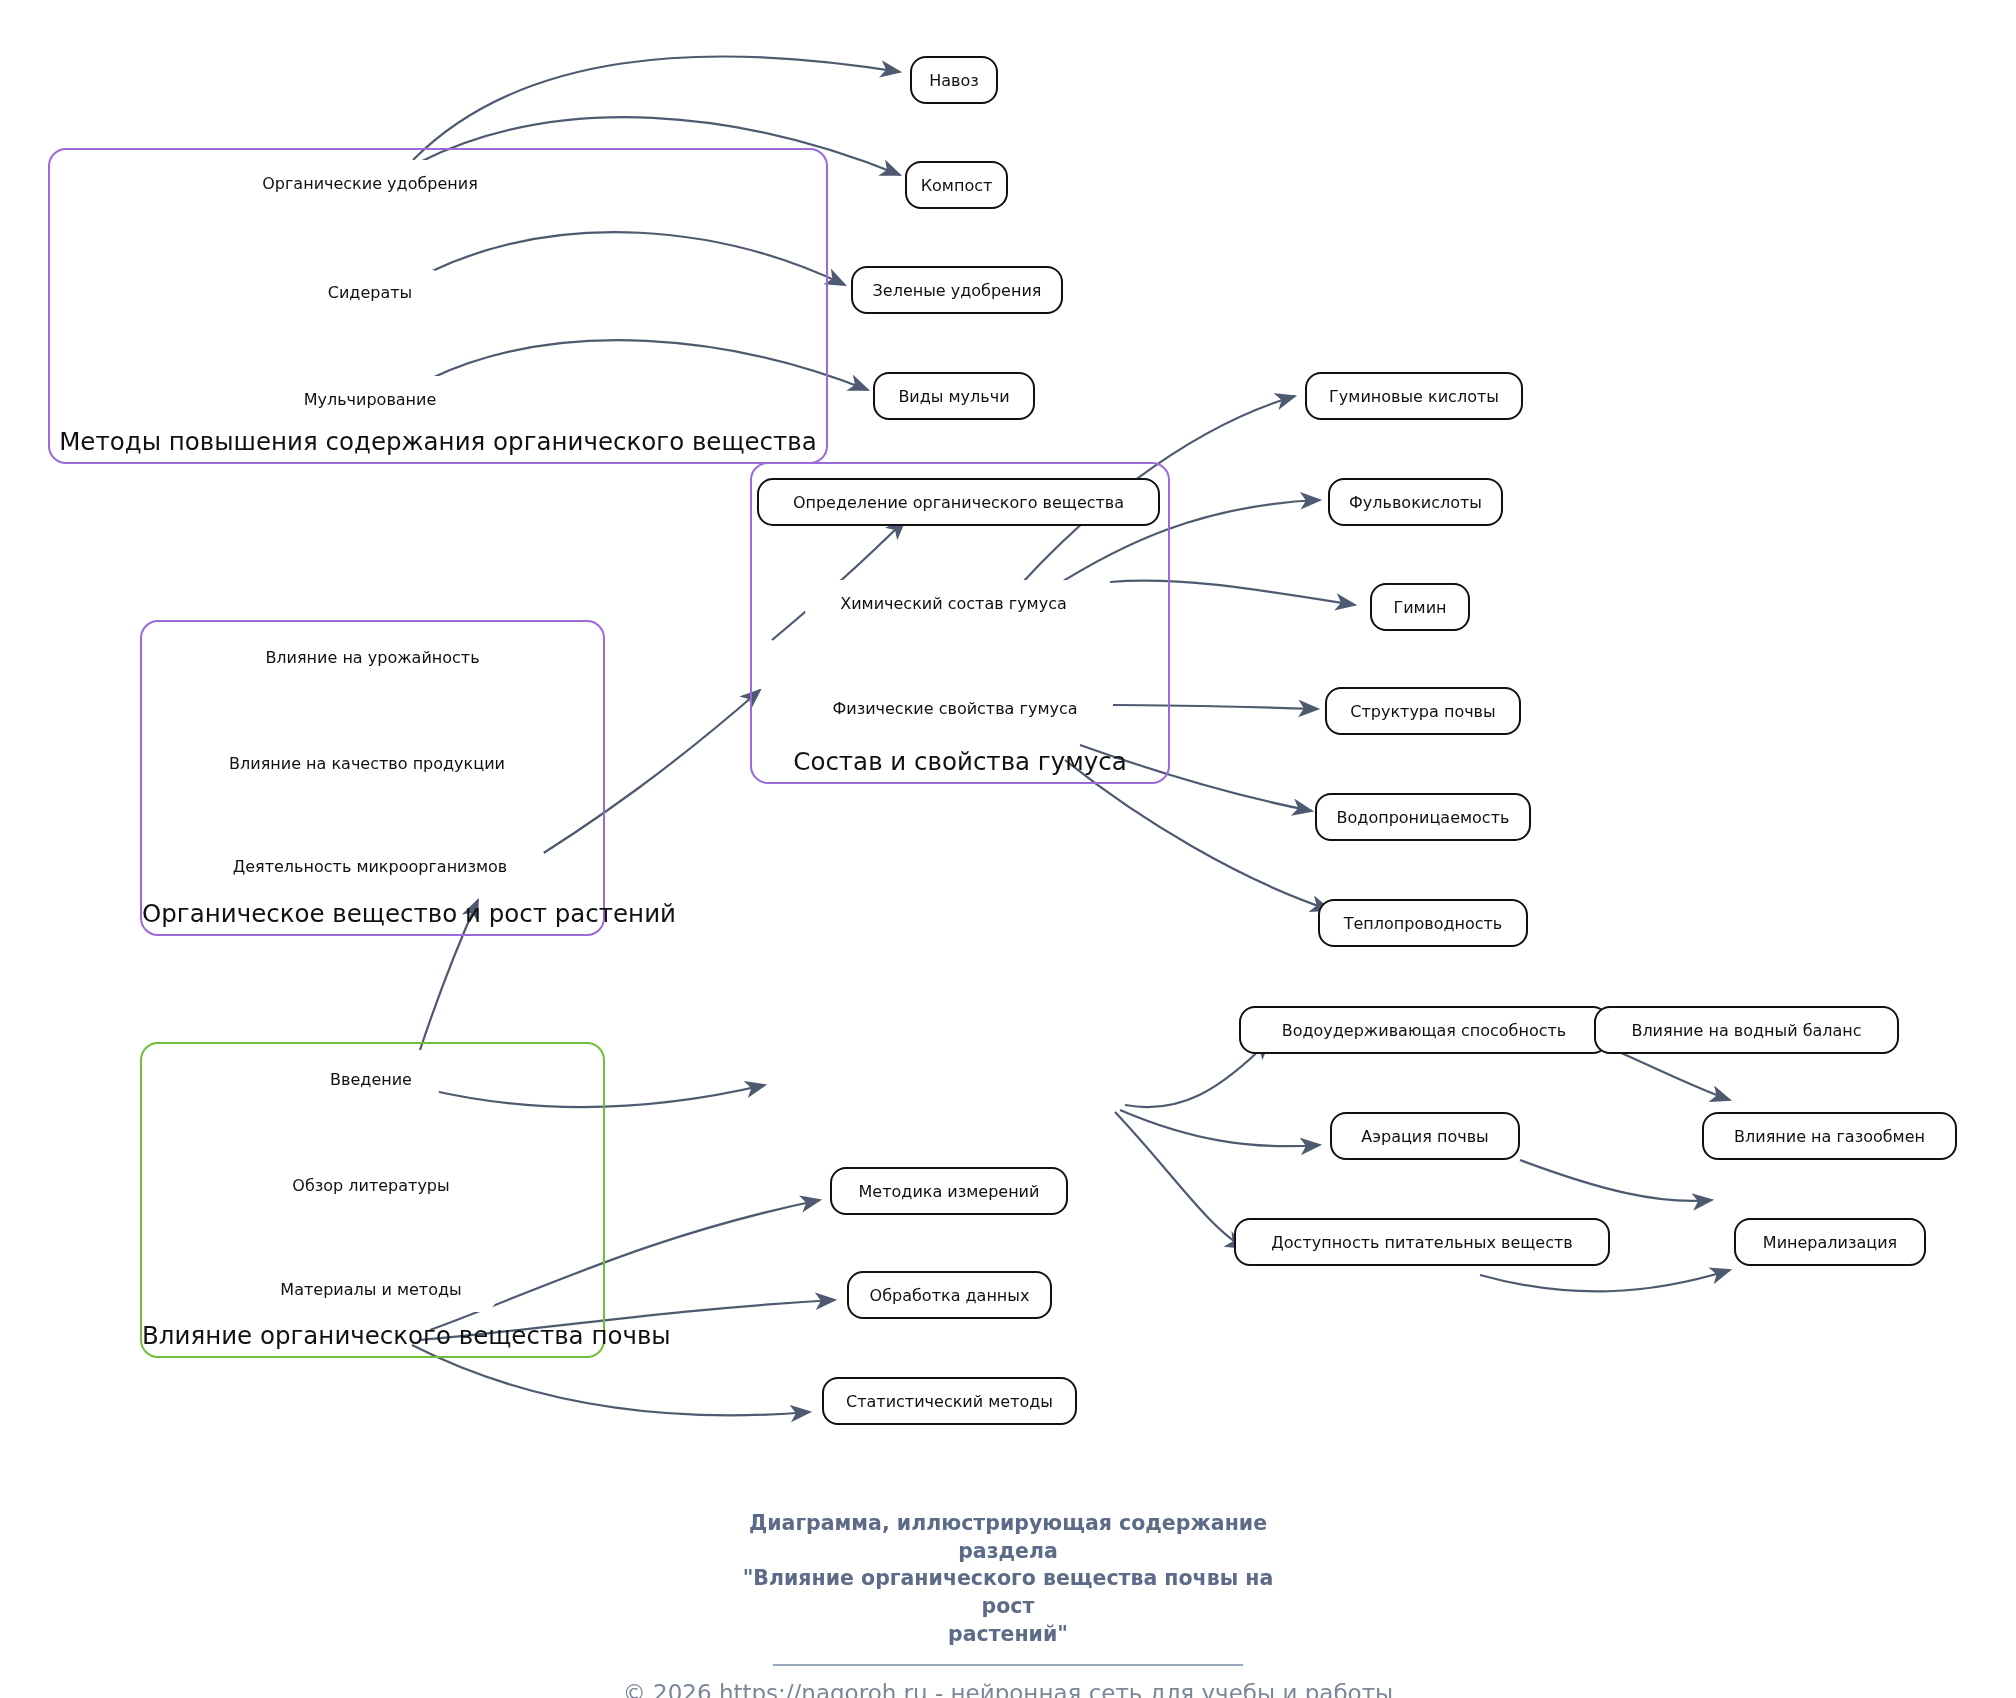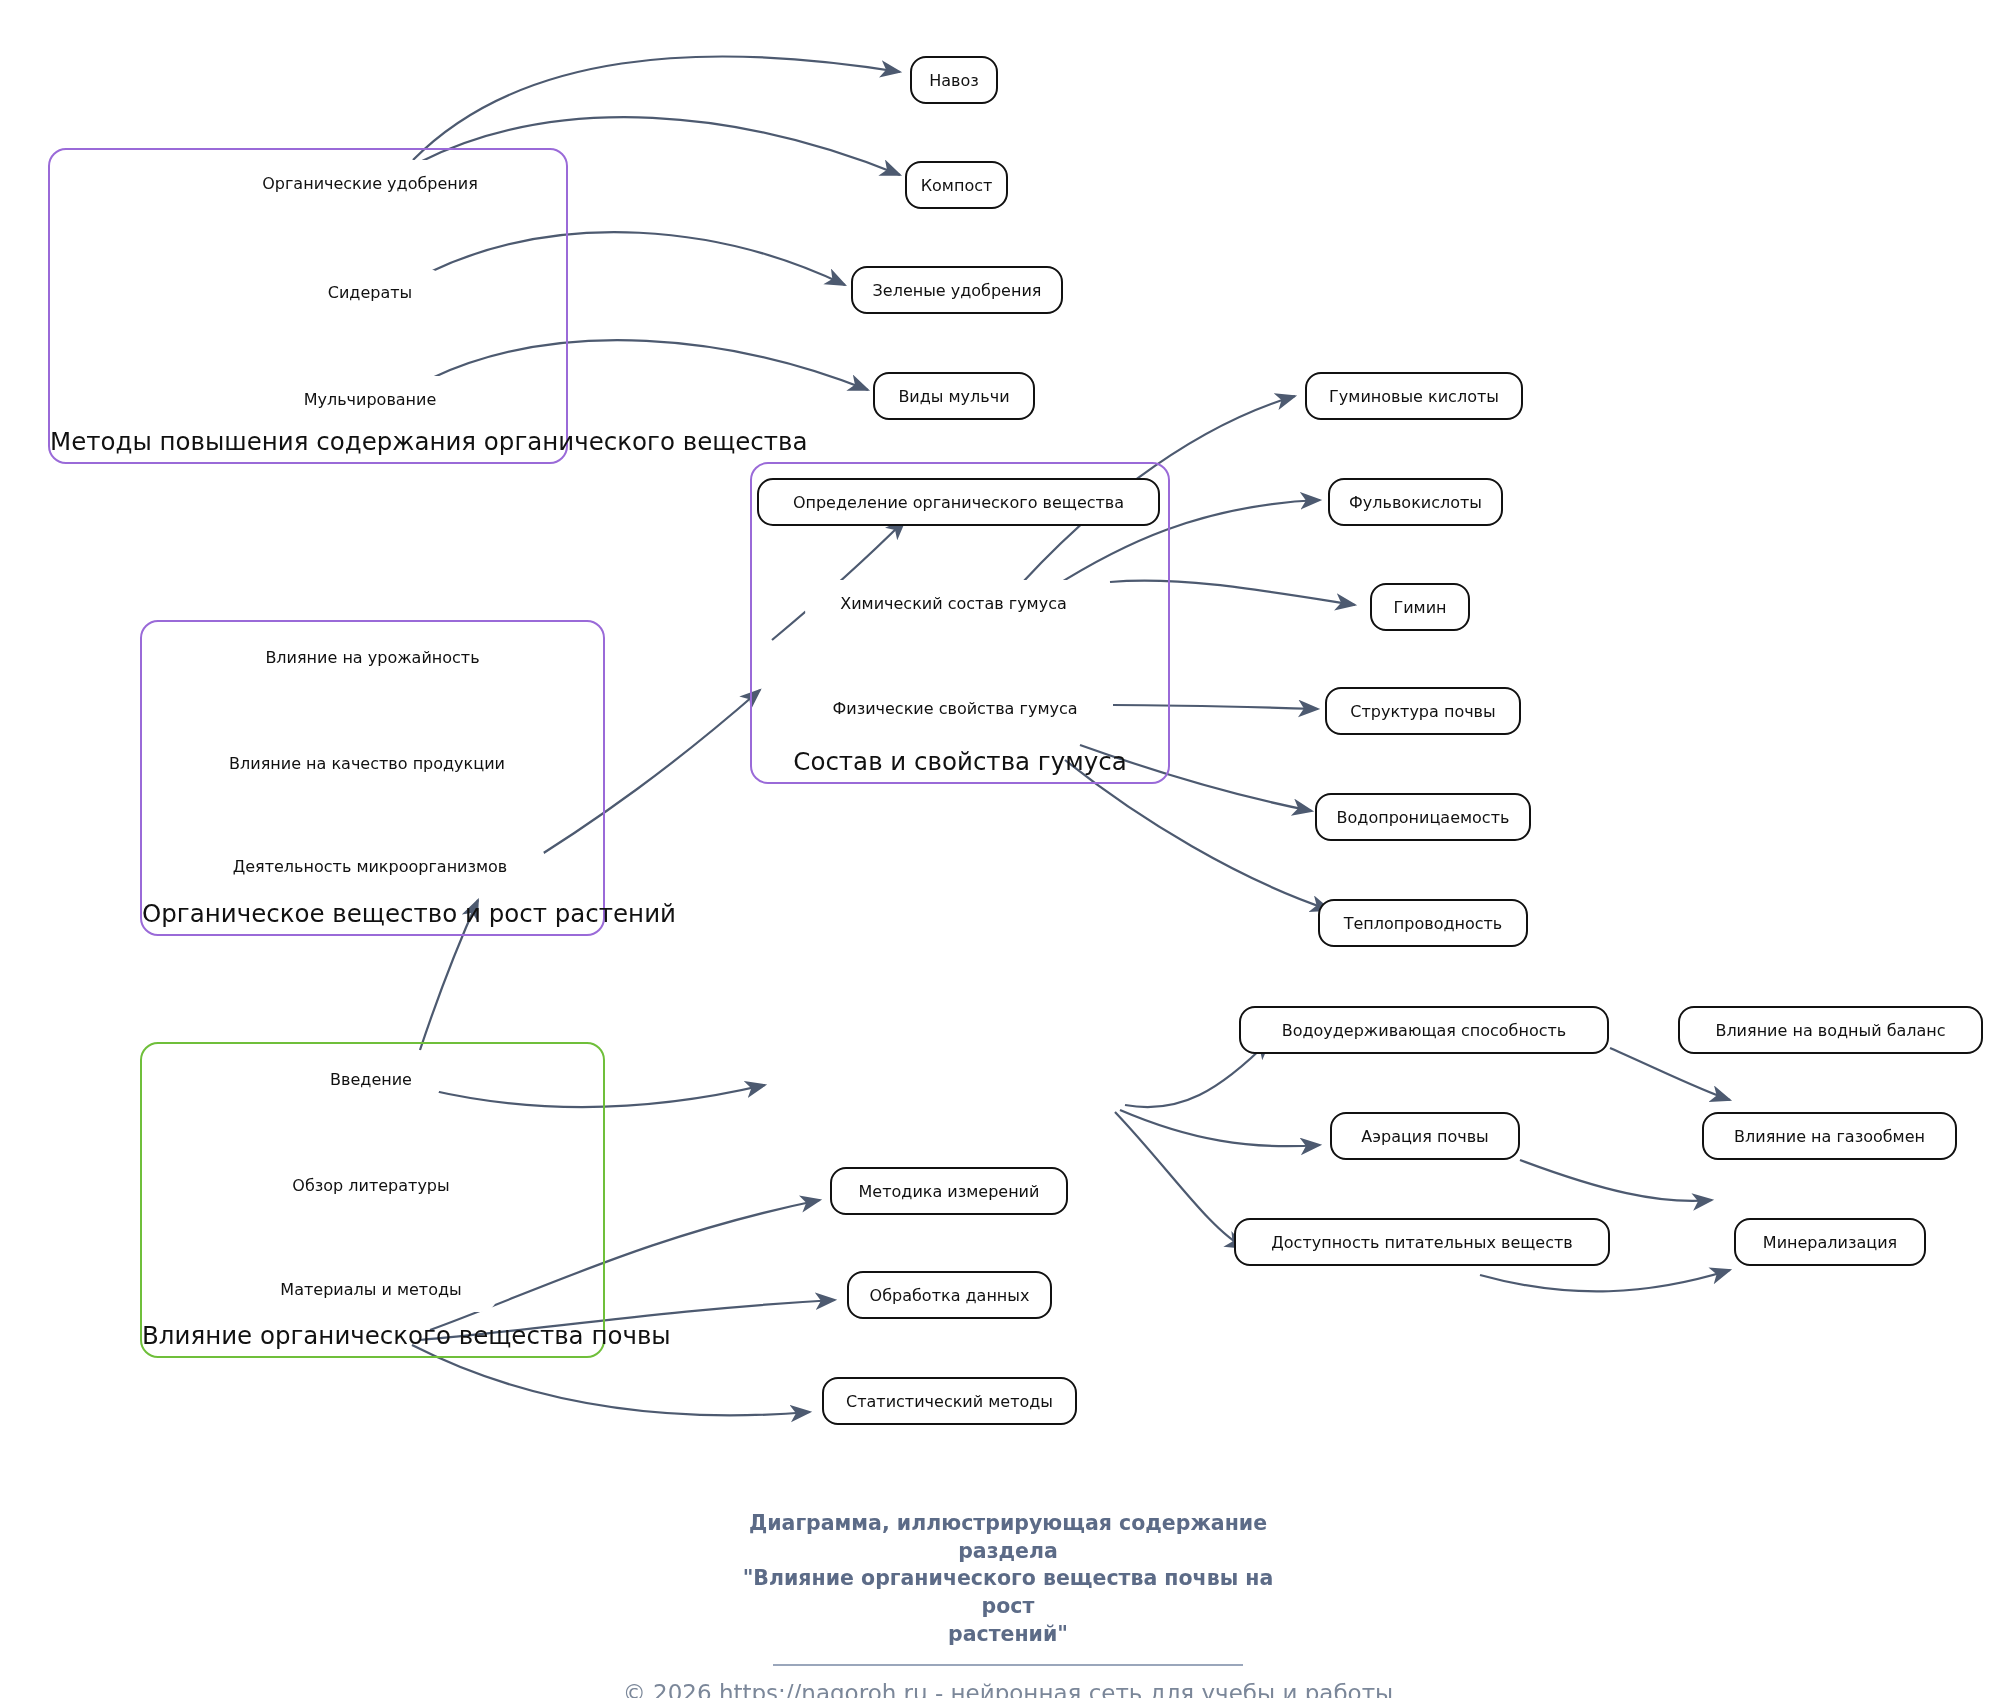--- a/index.html
+++ b/index.html
@@ -150,21 +150,21 @@
       <path d="M1115,1112 C1170,1170 1210,1230 1245,1248"></path>
 
       <path d="M1610,1048 C1660,1070 1700,1090 1730,1100"></path>
 
       <path d="M1520,1160 C1600,1190 1660,1205 1712,1200"></path>
 
       <path d="M1480,1275 C1570,1300 1650,1295 1730,1270"></path>
     </g>
   </svg>
 
-  <div class="cluster" style="left:48px; top:148px; width:520px; height:316px;">
+  <div class="cluster" style="left:48px; top:148px; width:780px; height:316px;">
     <div class="cluster-label">Методы повышения содержания органического вещества</div>
   </div>
   <div class="node inner" style="left:225px; top:160px; width:290px; height:46px;">
     <span>Органические удобрения</span>
   </div>
   <div class="node inner" style="left:296px; top:269px; width:148px; height:46px;">
     <span>Сидераты</span>
   </div>
   <div class="node inner" style="left:276px; top:376px; width:188px; height:46px;">
     <span>Мульчирование</span>
@@ -250,21 +250,21 @@
   </div>
   <div class="node leaf" style="left:1239px; top:1006px; width:370px; height:48px;">
     <span>Водоудерживающая способность</span>
   </div>
   <div class="node leaf" style="left:1330px; top:1112px; width:190px; height:48px;">
     <span>Аэрация почвы</span>
   </div>
   <div class="node leaf" style="left:1234px; top:1218px; width:376px; height:48px;">
     <span>Доступность питательных веществ</span>
   </div>
-  <div class="node leaf" style="left:1678px; top:1006px; width:305px; height:48px;">
+  <div class="node leaf" style="left:1594px; top:1006px; width:305px; height:48px;">
     <span>Влияние на водный баланс</span>
   </div>
   <div class="node leaf" style="left:1702px; top:1112px; width:255px; height:48px;">
     <span>Влияние на газообмен</span>
   </div>
   <div class="node leaf" style="left:1734px; top:1218px; width:192px; height:48px;">
     <span>Минерализация</span>
   </div>
 
   <div id="footer">

